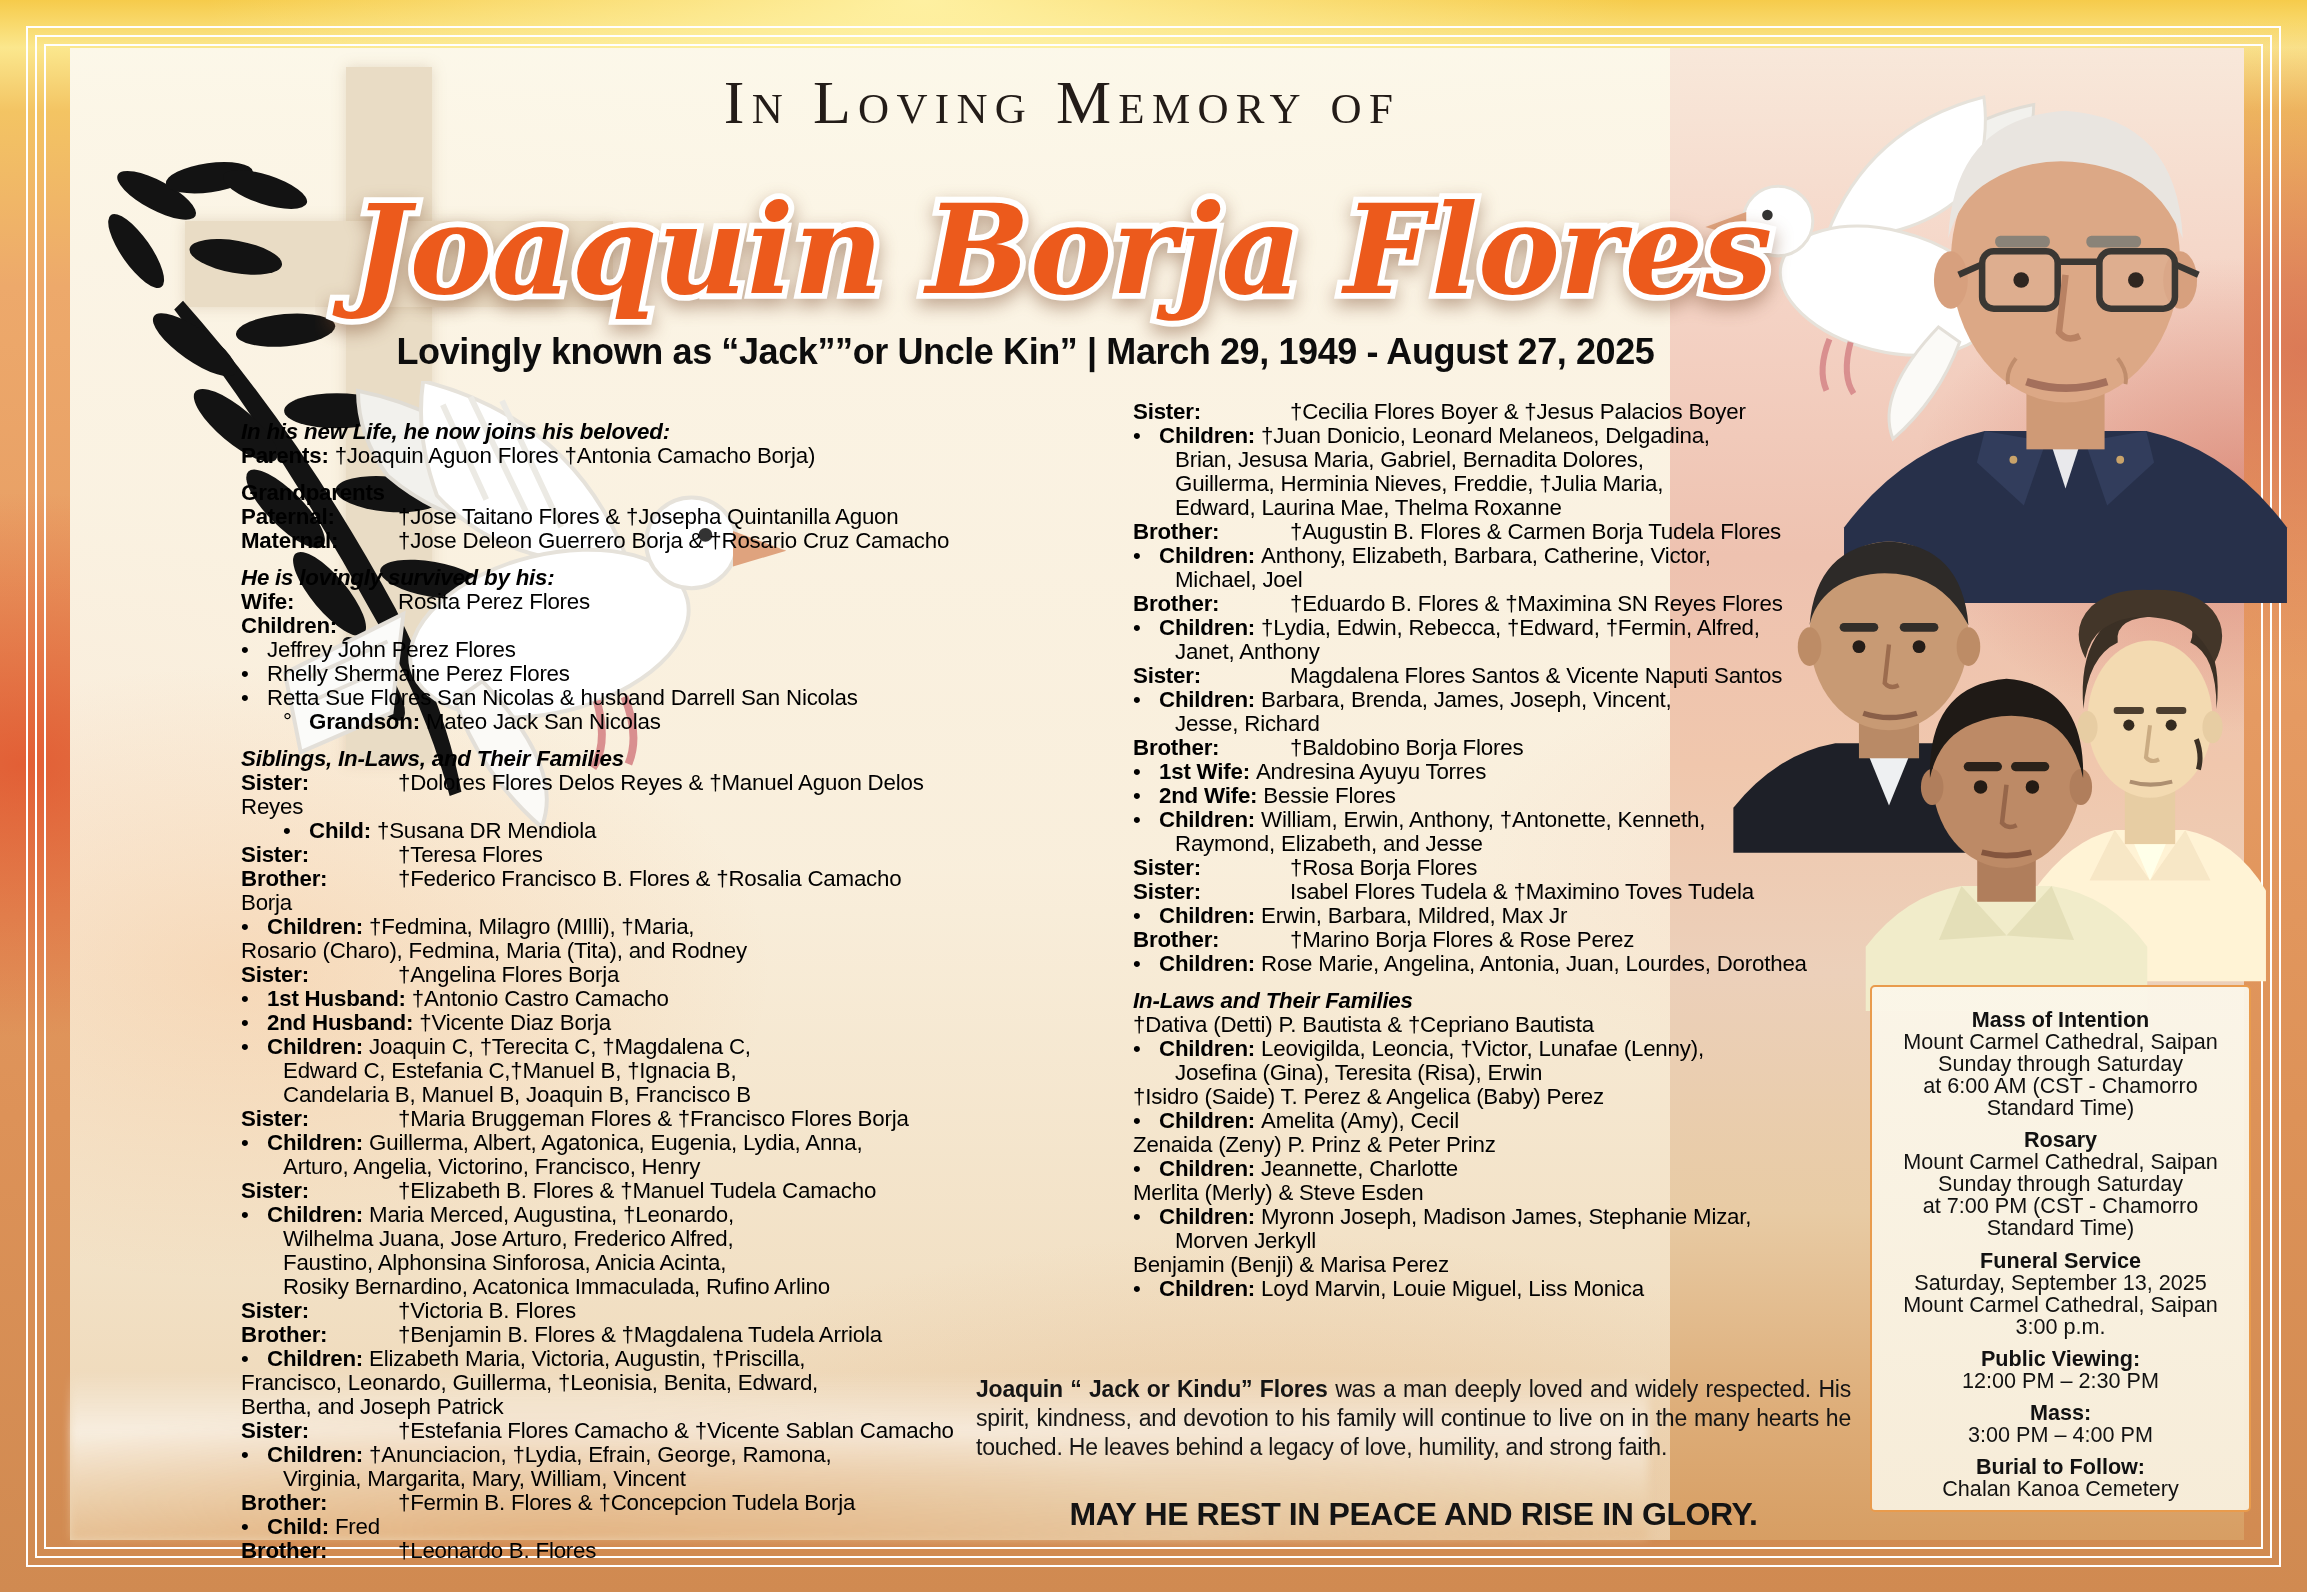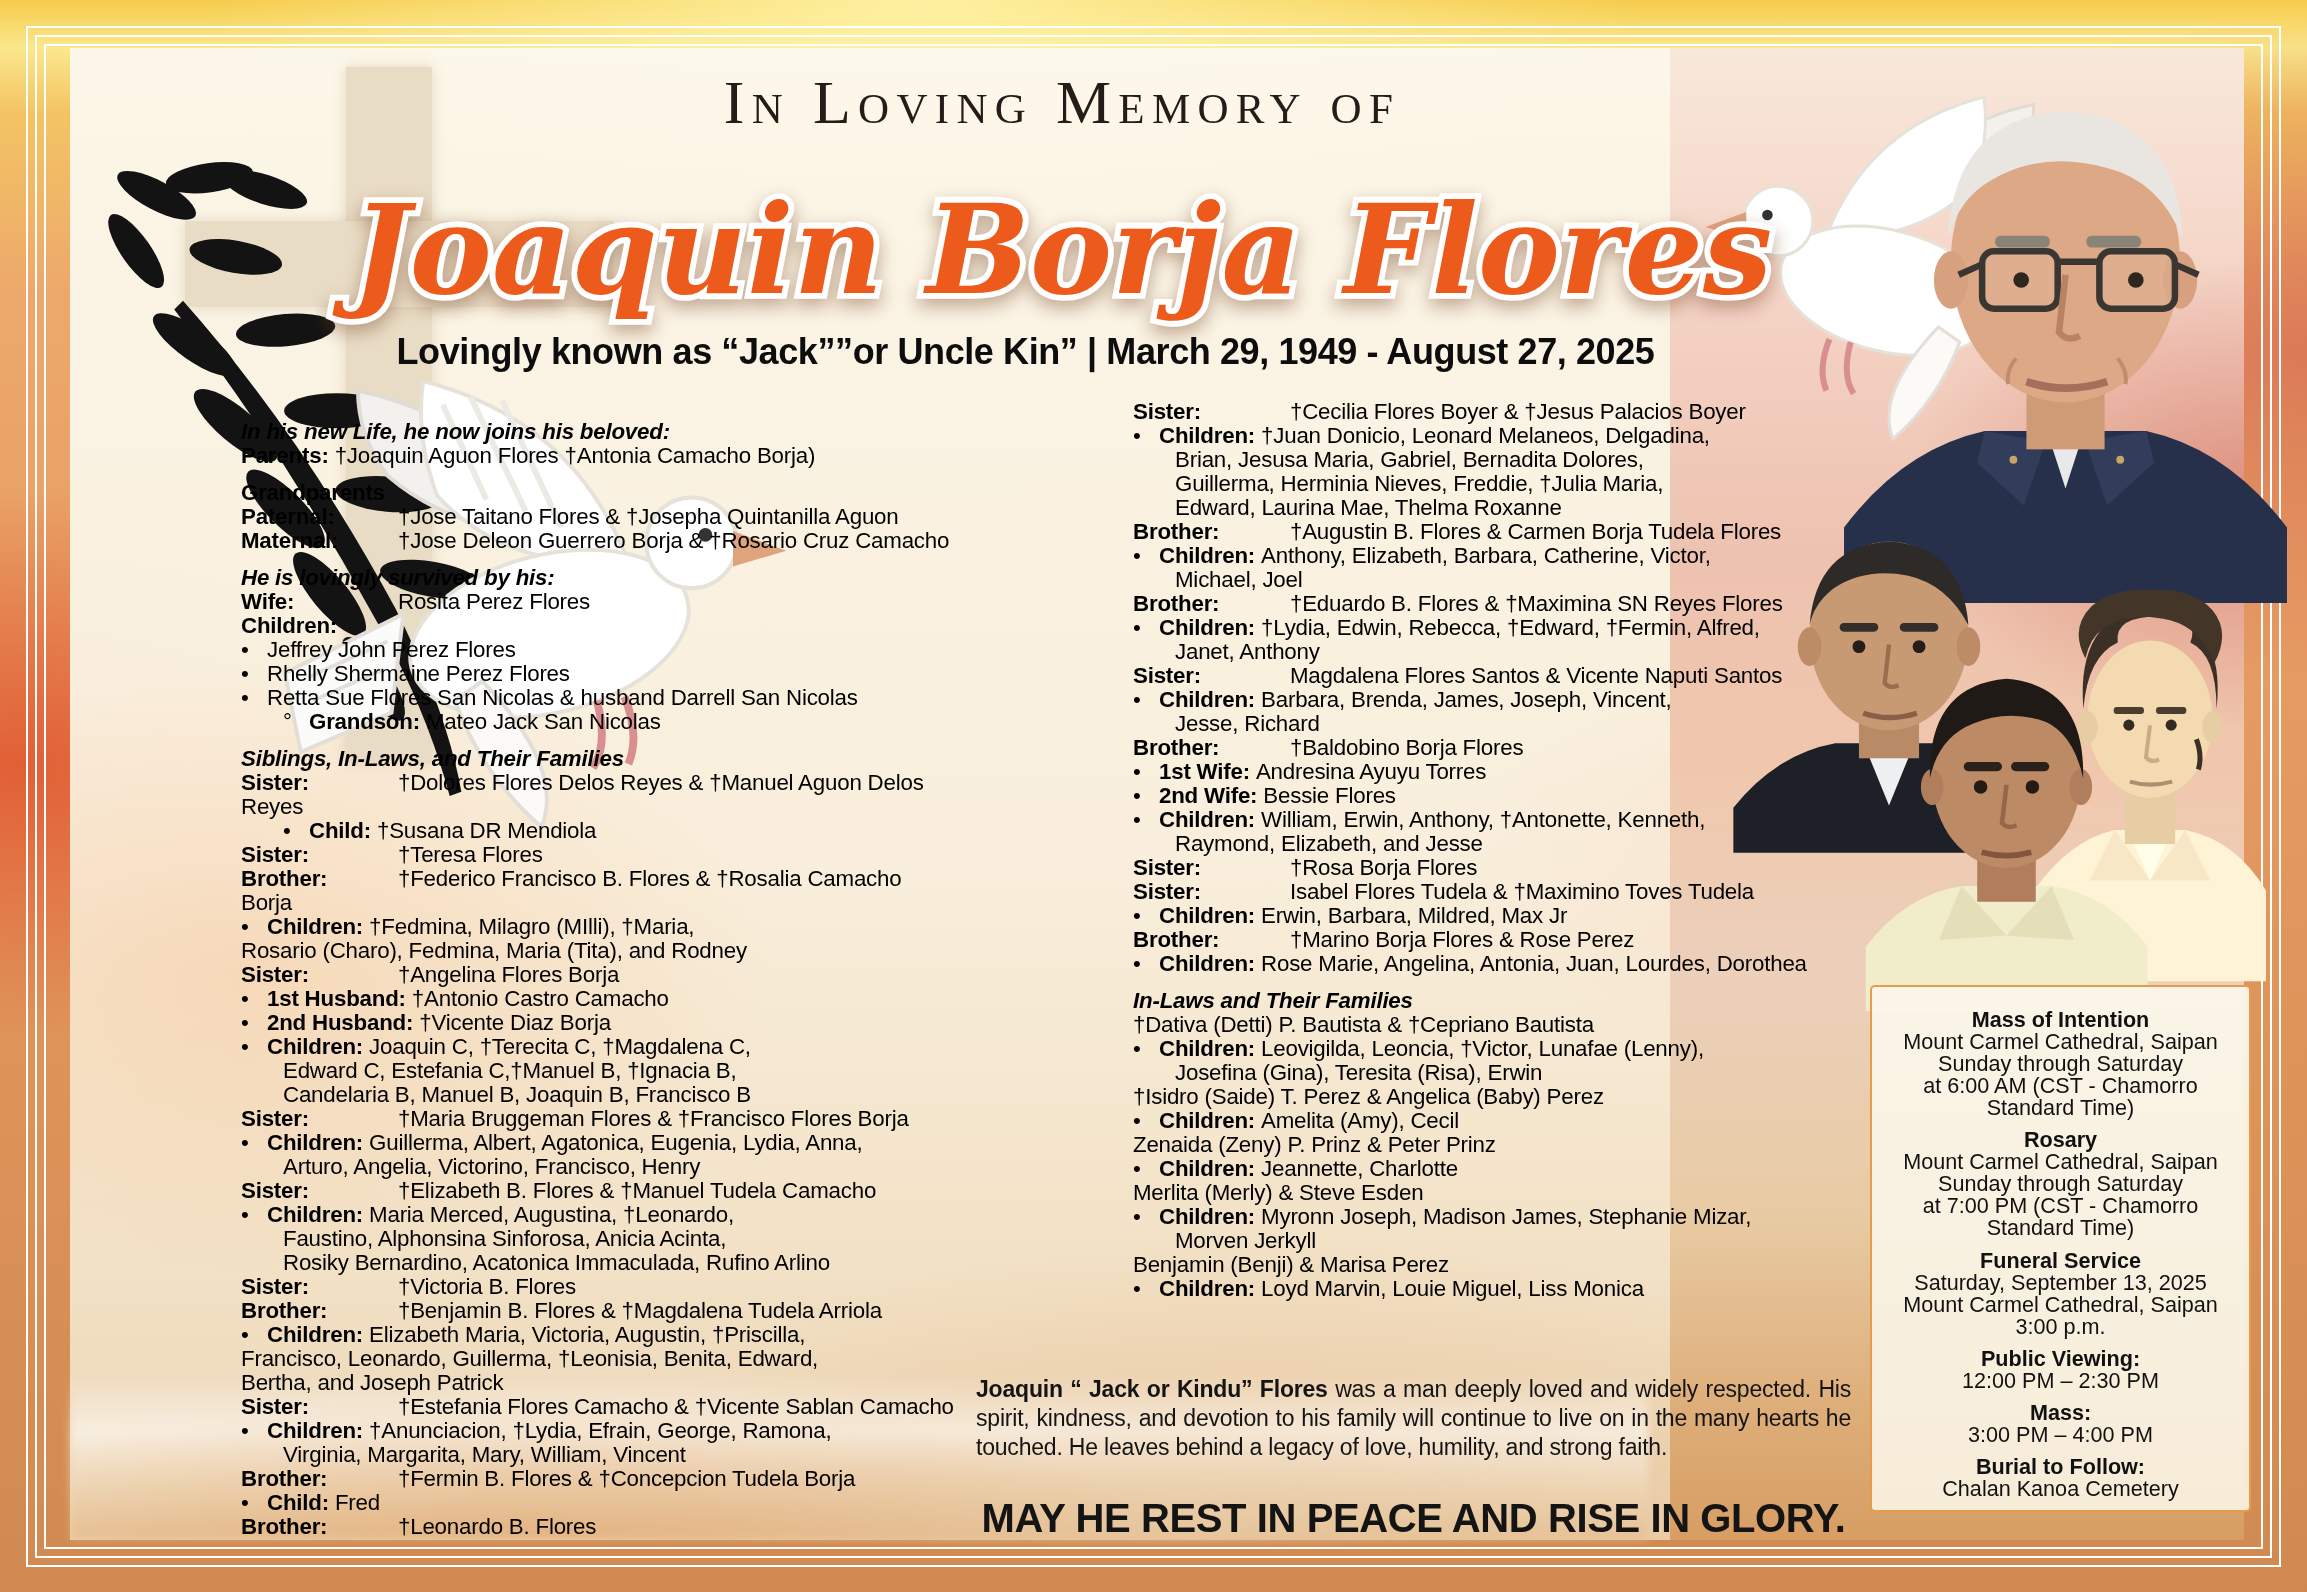--- a/index.html
+++ b/index.html
@@ -69,21 +69,21 @@
   .blt{display:inline-block;width:26px;}
   .bp{font-weight:bold;}
   
   .closing{
     position:absolute;left:976px;top:1375px;width:875px;
     font-size:23px;line-height:29px;text-align:justify;letter-spacing:-0.2px;
   }
   .closing .bold{font-weight:bold;}
   .rest-line{
     position:absolute;left:976px;top:1496px;width:875px;text-align:center;
-    font-weight:bold;font-size:40px;letter-spacing:-0.4px;
+    font-weight:bold;font-size:32px;letter-spacing:-0.4px;
   }
   
   .sched{
     position:absolute;left:1870px;top:985px;width:381px;height:527px;
     border:2.2px solid #e99b4c;border-radius:5px;
     background:linear-gradient(180deg,rgba(251,246,233,.96),rgba(248,240,222,.95));
     box-sizing:border-box;padding:22px 13px;text-align:center;
     font-size:21.6px;line-height:22px;color:#111;z-index:6;
   }
   .event{margin-bottom:10.3px;}
@@ -269,20 +269,21 @@
     <div class="row bullet i0"><span class="blt">•</span><span class="bp">1st Husband: </span><span>†Antonio Castro Camacho</span></div>
     <div class="row bullet i0"><span class="blt">•</span><span class="bp">2nd Husband: </span><span>†Vicente Diaz Borja</span></div>
     <div class="row bullet i0"><span class="blt">•</span><span class="bp">Children: </span><span>Joaquin C, †Terecita C, †Magdalena C,</span></div>
     <div class="row text i1"><span>Edward C, Estefania C,†Manuel B, †Ignacia B,</span></div>
     <div class="row text i1"><span>Candelaria B, Manuel B, Joaquin B, Francisco B</span></div>
     <div class="row label i0"><span class="lbl">Sister:</span><span>†Maria Bruggeman Flores  &amp; †Francisco Flores Borja</span></div>
     <div class="row bullet i0"><span class="blt">•</span><span class="bp">Children: </span><span>Guillerma, Albert, Agatonica, Eugenia, Lydia, Anna,</span></div>
     <div class="row text i1"><span>Arturo, Angelia, Victorino, Francisco, Henry</span></div>
     <div class="row label i0"><span class="lbl">Sister:</span><span>†Elizabeth B. Flores &amp; †Manuel Tudela Camacho</span></div>
     <div class="row bullet i0"><span class="blt">•</span><span class="bp">Children: </span><span>Maria Merced, Augustina, †Leonardo,</span></div>
+    <div class="row text i1"><span>Wilhelma Juana, Jose Arturo, Frederico Alfred,</span></div>
     <div class="row text i1"><span>Faustino, Alphonsina Sinforosa, Anicia Acinta,</span></div>
     <div class="row text i1"><span>Rosiky Bernardino, Acatonica Immaculada, Rufino Arlino</span></div>
     <div class="row label i0"><span class="lbl">Sister:</span><span>†Victoria B. Flores</span></div>
     <div class="row label i0"><span class="lbl">Brother:</span><span>†Benjamin B. Flores &amp; †Magdalena Tudela Arriola</span></div>
     <div class="row bullet i0"><span class="blt">•</span><span class="bp">Children: </span><span>Elizabeth Maria, Victoria, Augustin, †Priscilla,</span></div>
     <div class="row text i0"><span>Francisco, Leonardo, Guillerma, †Leonisia, Benita, Edward,</span></div>
     <div class="row text i0"><span>Bertha, and Joseph Patrick</span></div>
     <div class="row label i0"><span class="lbl">Sister:</span><span>†Estefania Flores Camacho &amp; †Vicente Sablan Camacho</span></div>
     <div class="row bullet i0"><span class="blt">•</span><span class="bp">Children: </span><span>†Anunciacion, †Lydia, Efrain, George, Ramona,</span></div>
     <div class="row text i1"><span>Virginia, Margarita, Mary, William, Vincent</span></div>

